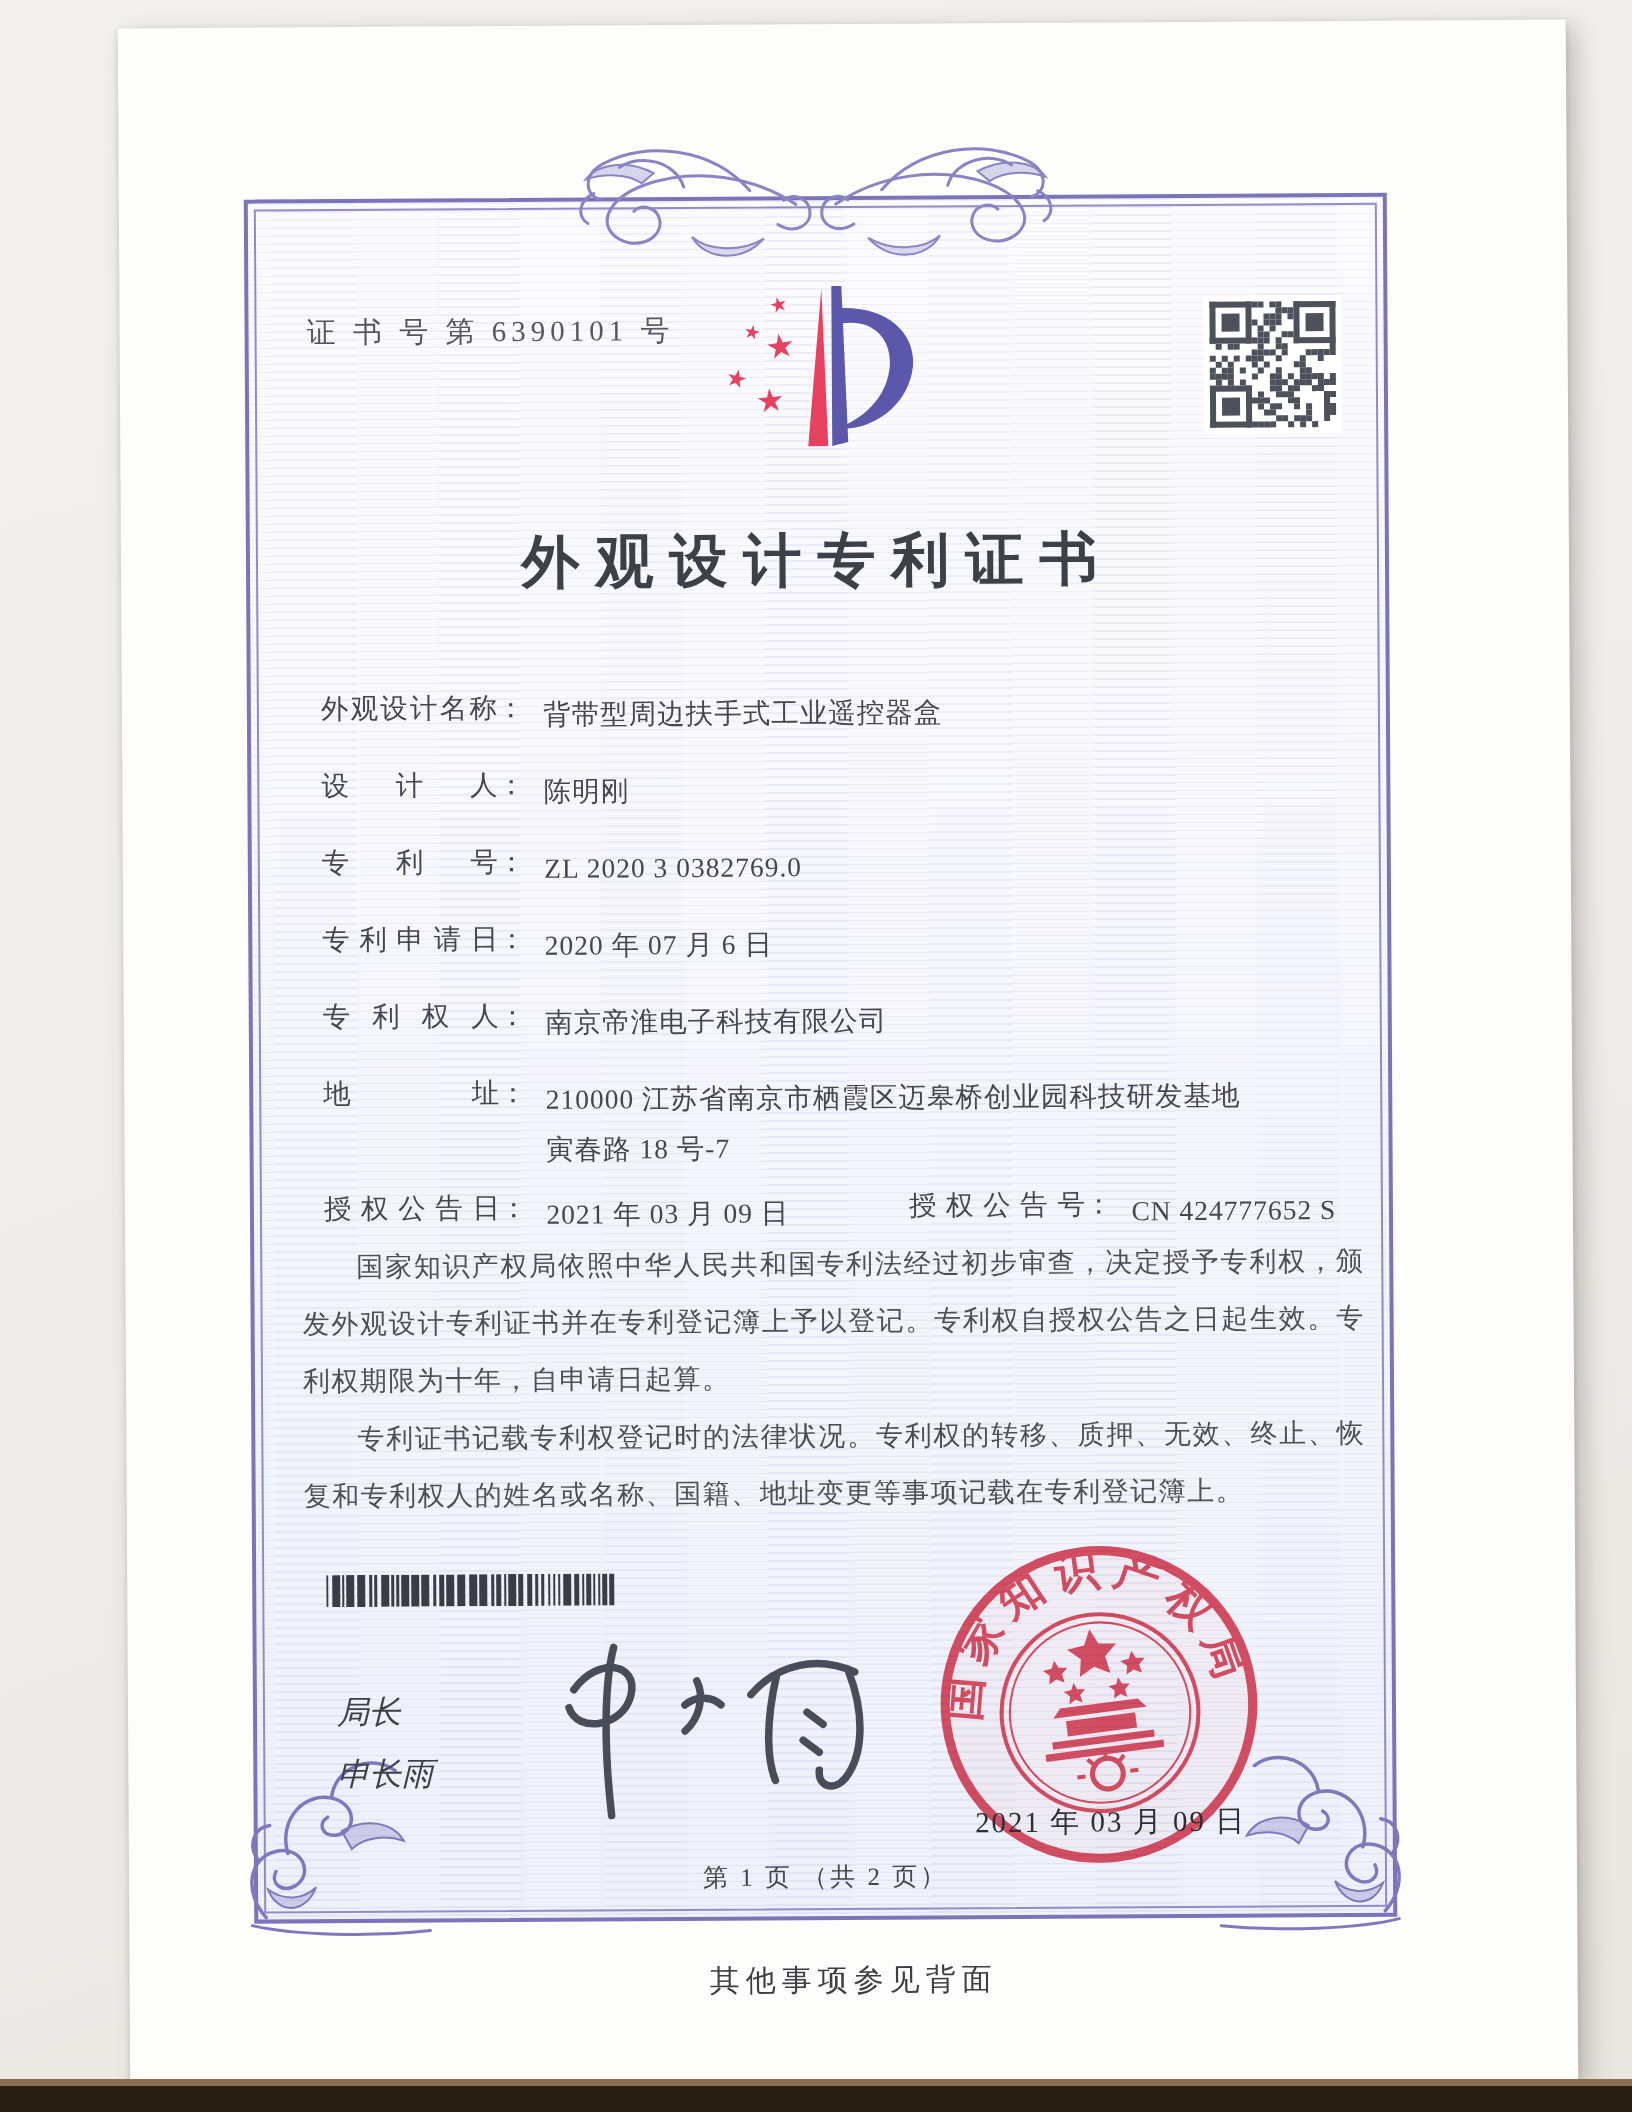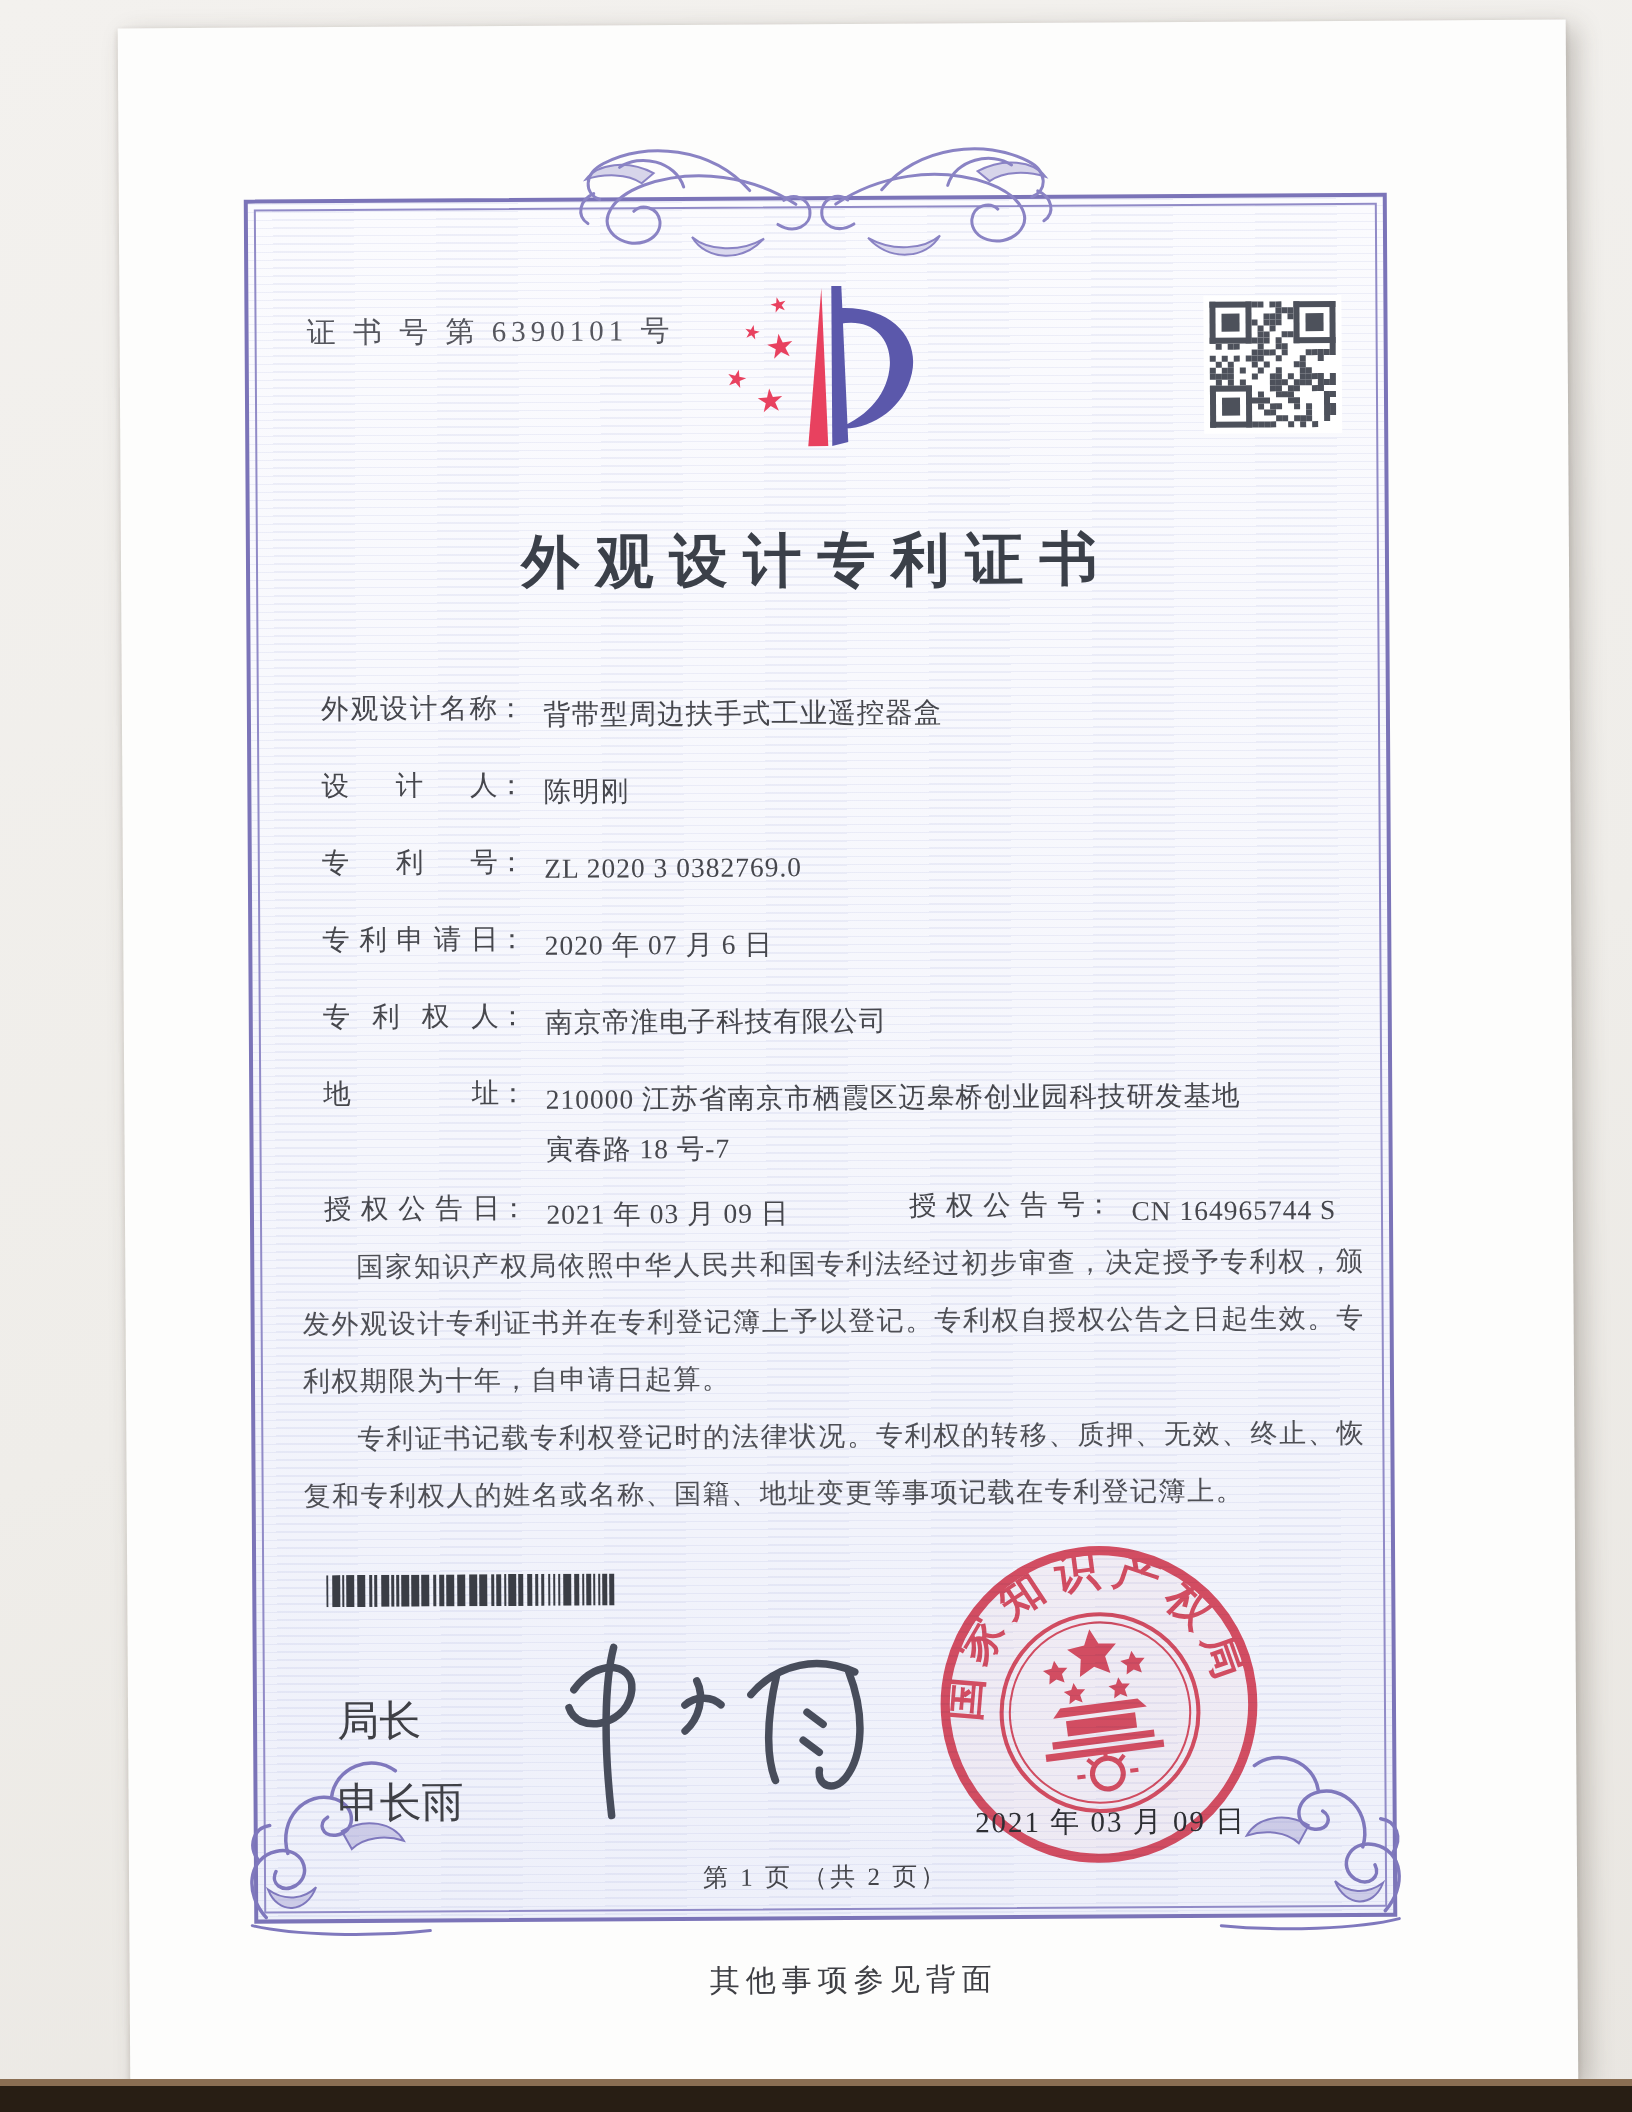--- a/index.html
+++ b/index.html
@@ -35,21 +35,21 @@
   .colon{vertical-align:top;}
   .fvalue{display:inline-block;margin-left:12px;vertical-align:top;white-space:pre-line;letter-spacing:1px;line-height:1.8;}
   .fvalue.wide{width:800px;white-space:pre-line;}
   .grant2{position:absolute;left:585px;top:0;}
   
   .body-text{position:absolute;left:48px;top:1036px;width:1062px;font-size:27px;line-height:2.12;
     letter-spacing:1.5px;color:#4e4f55;text-align:justify;}
   .body-text p{margin:0;text-indent:2em;}
   
   .barcode{position:absolute;left:70px;top:1372px;width:292px;height:32px;}
-  .officer{position:absolute;left:80px;top:1478px;font-size:42px;color:#3f4046;line-height:1.95;}
+  .officer{position:absolute;left:80px;top:1478px;font-size:32px;color:#3f4046;line-height:1.95;font-style:italic;}
   .signature{position:absolute;left:262px;top:1428px;}
   .seal{position:absolute;left:678px;top:1342px;width:328px;height:328px;transform:rotate(-7deg);
     mix-blend-mode:multiply;opacity:.93;}
   .seal-date{position:absolute;left:688px;top:1604px;width:330px;text-align:center;font-size:29px;color:#2e2f34;letter-spacing:2px;}
   .page-info{position:absolute;left:0;width:100%;top:1660px;text-align:center;font-size:25px;color:#44454b;letter-spacing:3px;}
   .footer-note{position:absolute;left:0;width:100%;top:1936px;text-align:center;font-size:30px;color:#3e3f44;letter-spacing:6px;}
   svg{display:block;}
 </style>
 </head>
 <body>
@@ -296,21 +296,21 @@
           <span class="fvalue wide">210000 江苏省南京市栖霞区迈皋桥创业园科技研发基地
 寅春路 18 号-7</span>
         </div>
         <div class="frow" style="top:500px;width:1040px;">
           <span>
             <span class="flabel">授权公告日</span><span class="colon">：</span>
             <span class="fvalue">2021 年 03 月 09 日</span>
           </span>
           <span class="grant2">
             <span class="flabel">授权公告号</span><span class="colon">：</span>
-            <span class="fvalue">CN 164965744 S</span>
+            <span class="fvalue">CN 424777652 S</span>
           </span>
         </div>
       </div>
 
       <div class="body-text">
         <p>国家知识产权局依照中华人民共和国专利法经过初步审查，决定授予专利权，颁发外观设计专利证书并在专利登记簿上予以登记。专利权自授权公告之日起生效。专利权期限为十年，自申请日起算。</p>
         <p>专利证书记载专利权登记时的法律状况。专利权的转移、质押、无效、终止、恢复和专利权人的姓名或名称、国籍、地址变更等事项记载在专利登记簿上。</p>
       </div>
 
       <div class="barcode">

